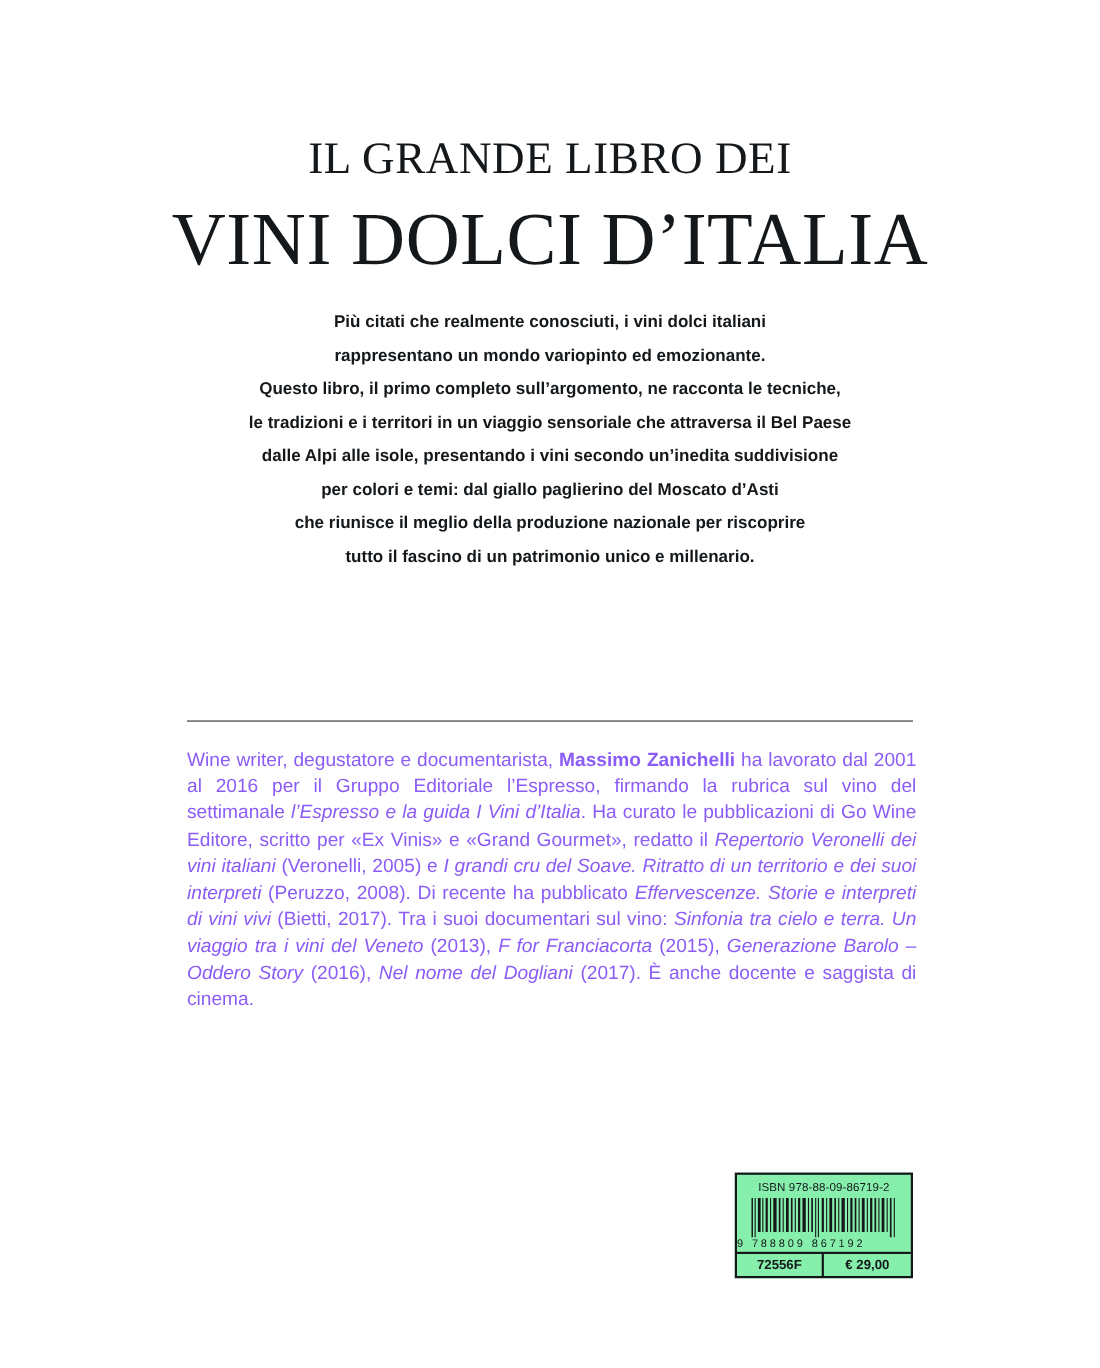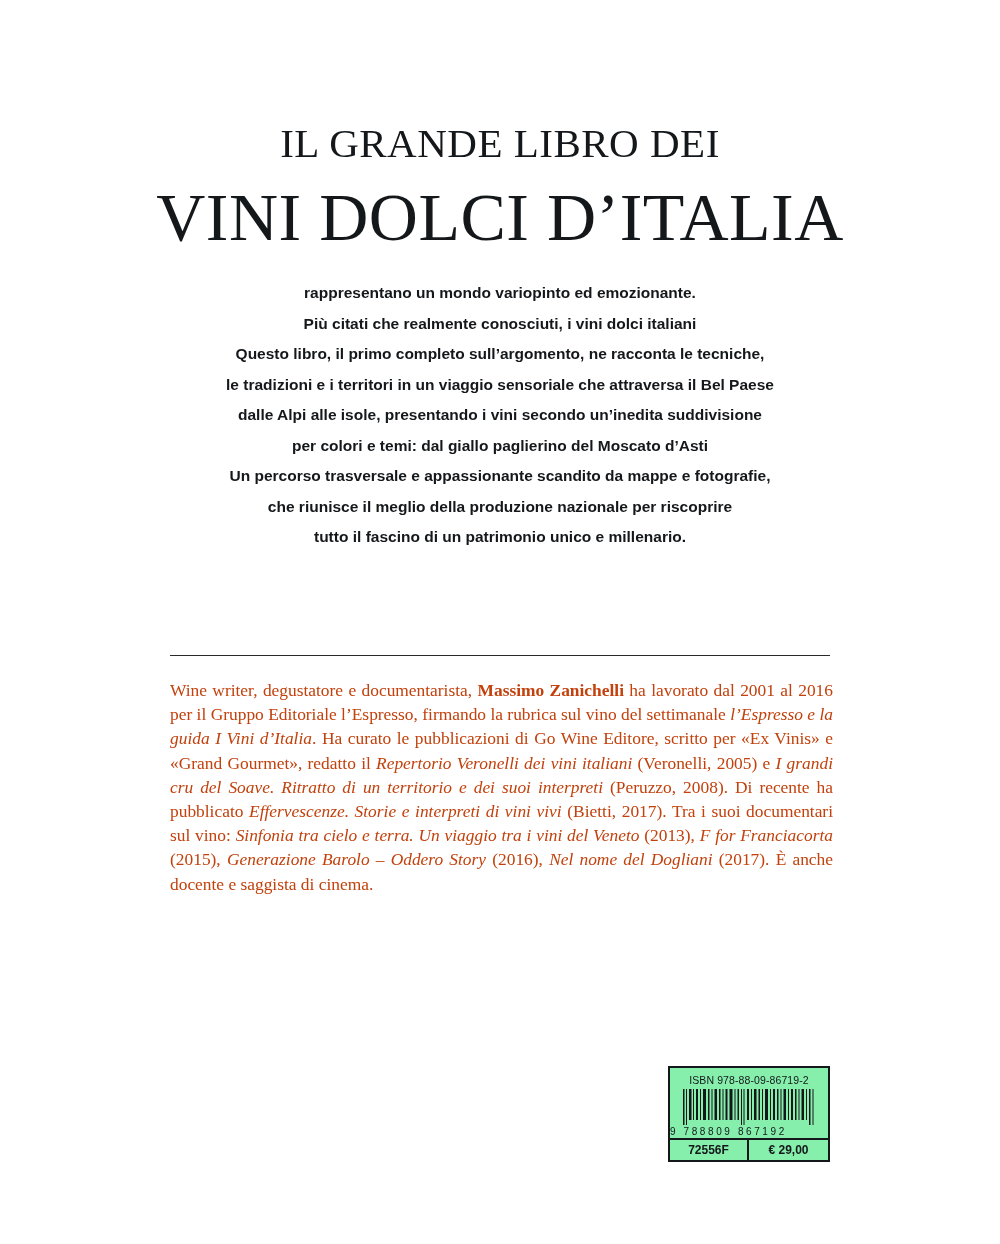--- a/index.html
+++ b/index.html
@@ -74,25 +74,25 @@
     height: 1px;
     background: #2a2a2a;
   }
 
   
   .bio {
     position: absolute;
     top: 678px;
     left: 170px;
     width: 663px;
-    font-family: Liberation Serif, serif;
+    font-family: Liberation Sans, sans-serif;
     font-size: 17.4px;
     line-height: 24.2px;
     text-align: justify;
-    color: #c2410c;
+    color: #8b5cf6;
   }
   .bio b { font-weight: bold; }
   .bio i { font-style: italic; }
 
   
   .isbn-box {
     position: absolute;
     left: 668px;
     top: 1066px;
     width: 162px;
@@ -162,27 +162,26 @@
 <body>
 
 <div class="page">
 
   <div class="title-block">
     <div class="title-line1">IL GRANDE LIBRO DEI</div>
     <div class="title-line2">VINI DOLCI D’ITALIA</div>
   </div>
 
   <div class="blurb">
+    <div>Più citati che realmente conosciuti, i vini dolci italiani</div>
     <div>rappresentano un mondo variopinto ed emozionante.</div>
-    <div>Più citati che realmente conosciuti, i vini dolci italiani</div>
     <div>Questo libro, il primo completo sull’argomento, ne racconta le tecniche,</div>
     <div>le tradizioni e i territori in un viaggio sensoriale che attraversa il Bel Paese</div>
     <div>dalle Alpi alle isole, presentando i vini secondo un’inedita suddivisione</div>
     <div>per colori e temi: dal giallo paglierino del Moscato d’Asti</div>
-    <div>Un percorso trasversale e appassionante scandito da mappe e fotografie,</div>
     <div>che riunisce il meglio della produzione nazionale per riscoprire</div>
     <div>tutto il fascino di un patrimonio unico e millenario.</div>
   </div>
 
   <div class="rule"></div>
 
   <div class="bio">
     <span id="bio-rich">Wine writer, degustatore e documentarista, <b>Massimo Zanichelli</b> ha lavorato dal 2001 al 2016 per il Gruppo Editoriale l’Espresso, firmando la rubrica sul vino del settimanale <i>l’Espresso e la guida I Vini d’Italia</i>. Ha curato le pubblicazioni di Go Wine Editore, scritto per «Ex Vinis» e «Grand Gourmet», redatto il <i>Repertorio Veronelli dei vini italiani</i> (Veronelli, 2005) e <i>I grandi cru del Soave. Ritratto di un territorio e dei suoi interpreti</i> (Peruzzo, 2008). Di recente ha pubblicato <i>Effervescenze. Storie e interpreti di vini vivi</i> (Bietti, 2017). Tra i suoi documentari sul vino: <i>Sinfonia tra cielo e terra. Un viaggio tra i vini del Veneto</i> (2013), <i>F for Franciacorta</i> (2015), <i>Generazione Barolo – Oddero Story</i> (2016), <i>Nel nome del Dogliani</i> (2017). È anche docente e saggista di cinema.</span>
   </div>
 

